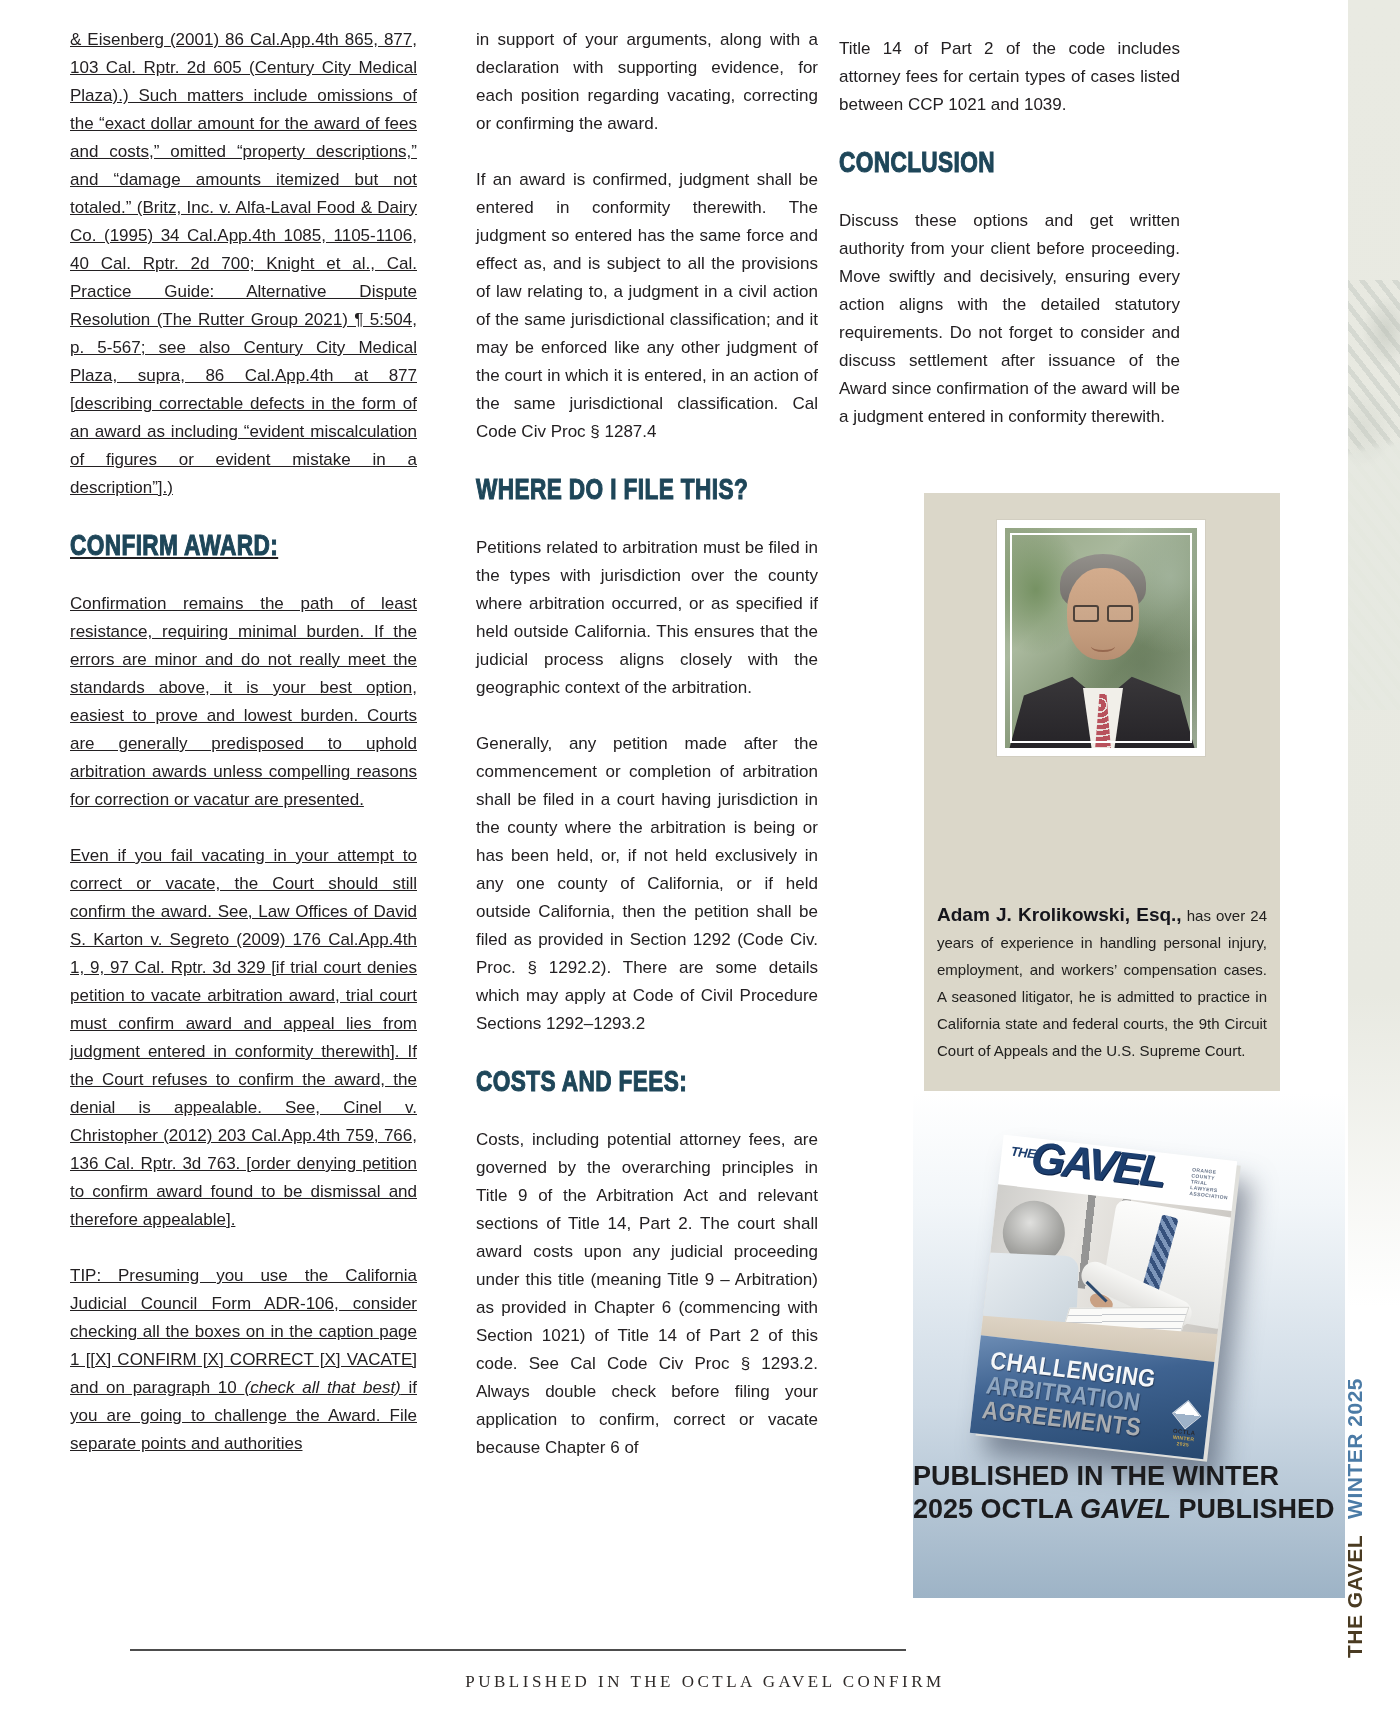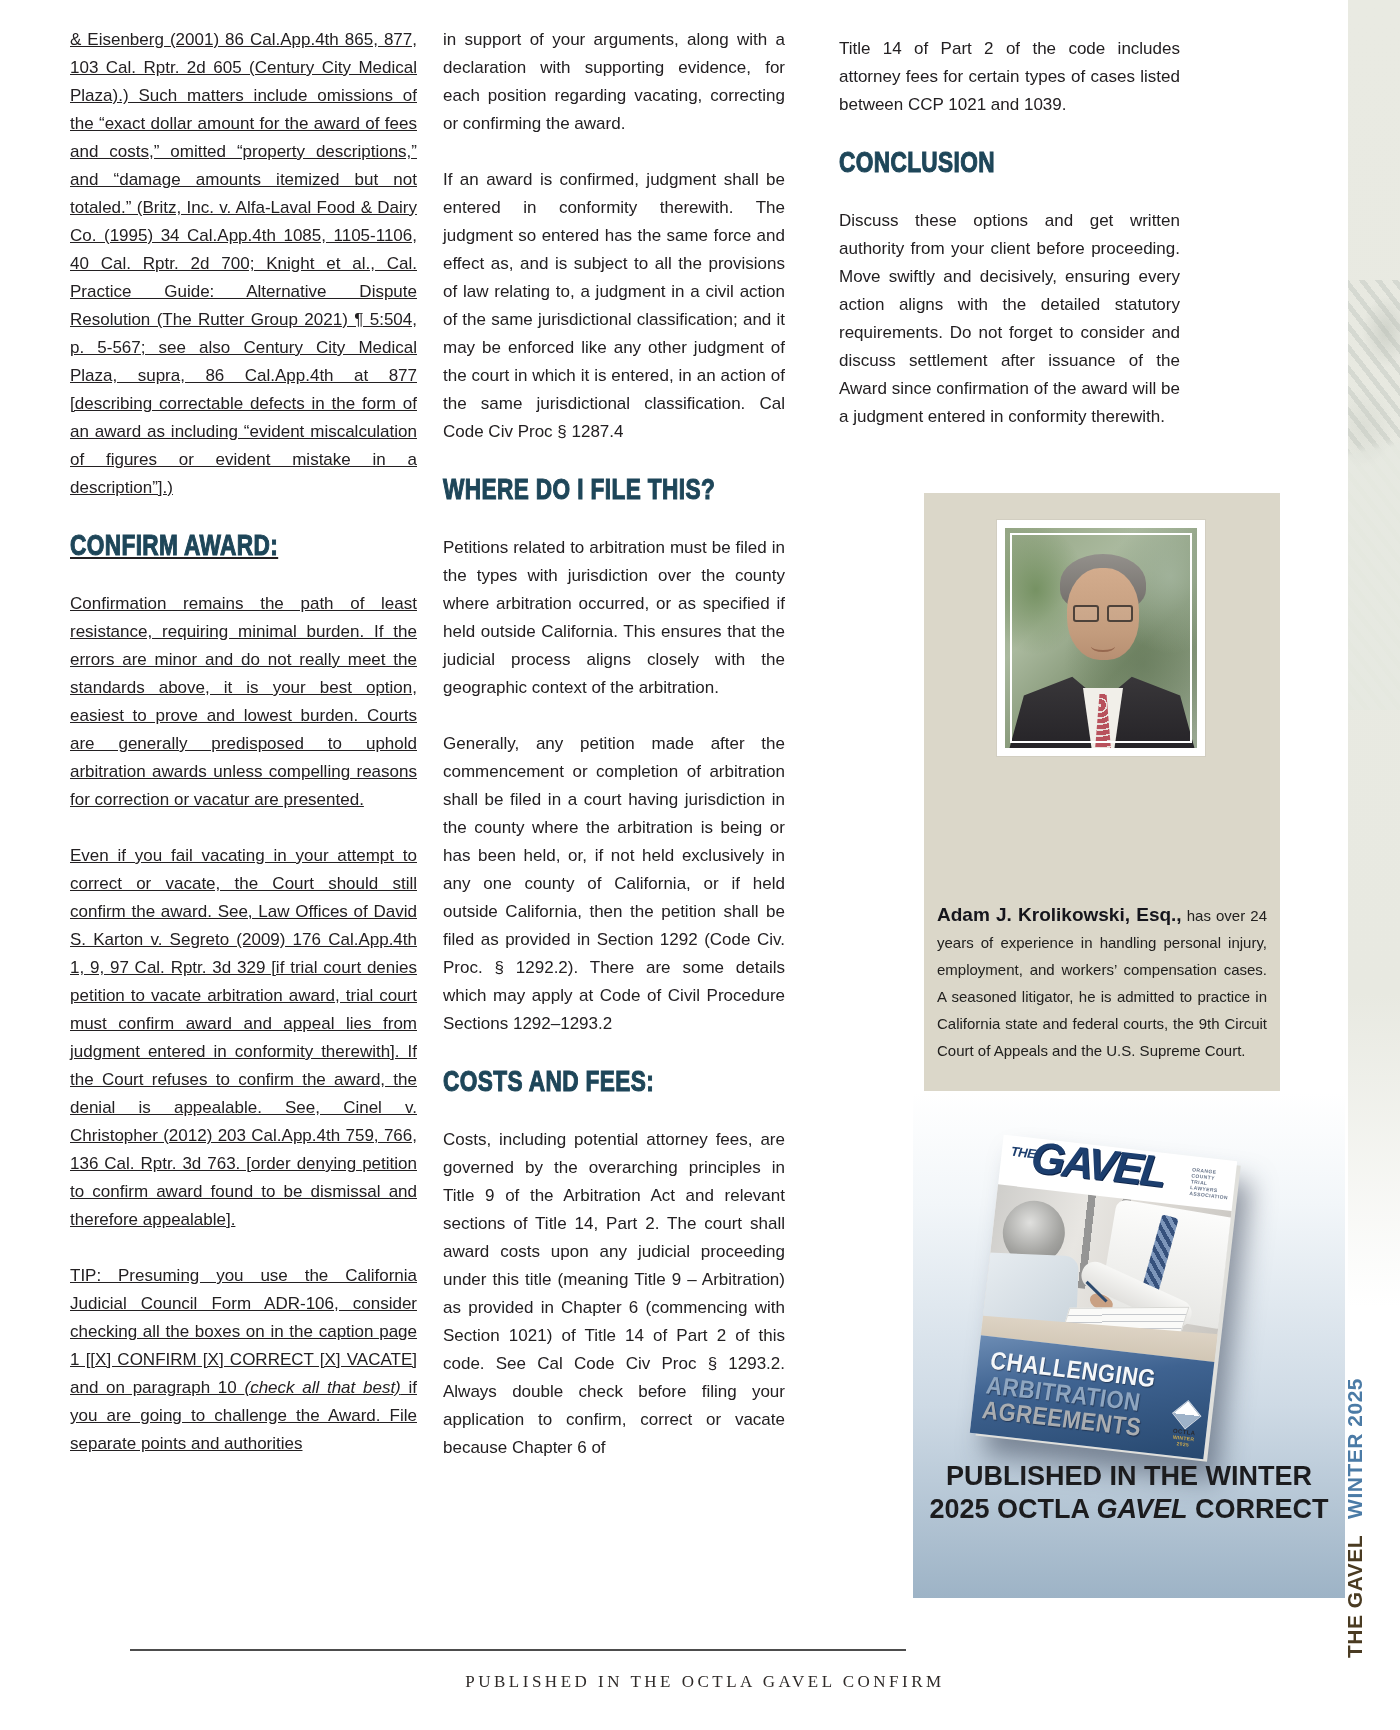--- a/index.html
+++ b/index.html
@@ -2,21 +2,21 @@
 <html><head>
 <meta charset="utf-8">
 <style>
   html,body{margin:0;padding:0;background:#ffffff;}
   .page{position:relative;width:1400px;height:1730px;background:#ffffff;overflow:hidden;
         font-family:"Liberation Sans",sans-serif;color:#232022;}
 
   
   .col{position:absolute;top:26px;}
   .col1{left:70px;width:347px;text-decoration:underline;}
-  .col2{left:443px;width:342px;}
+  .col2{left:476px;width:342px;}
   .col3{left:839px;width:341px;margin-top:9px;}
   .body-p{font-size:17px;line-height:28px;text-align:justify;margin:0 0 28px 0;}
   .run-italic{font-style:italic;}
   .run-underline{}
   .sec-h{font-size:29px;line-height:30px;font-weight:bold;color:#1e4659;
          -webkit-text-stroke:1.1px #1e4659;letter-spacing:0.5px;
          transform:scaleX(0.78);transform-origin:left center;
          margin:24px 0 30px 0;white-space:nowrap;}
 
   
@@ -108,21 +108,21 @@
   .headline div{text-shadow:1px 1px 1px rgba(20,30,50,.55);}
   .headline div:nth-child(1){color:#f5f7f9;}
   .headline div:nth-child(2){color:#8fa6c0;}
   .headline div:nth-child(3){color:#a9adb1;}
   .badge{position:absolute;right:5px;bottom:10px;width:34px;text-align:center;}
   .diamond{width:19px;height:19px;margin:0 auto 4px auto;transform:rotate(45deg);
       background:linear-gradient(135deg,#ffffff 0 50%,#9fb3c9 50% 100%);border:1px solid #d7dee6;}
   .badge-org{font-size:6px;font-weight:bold;color:#2a2a30;letter-spacing:.4px;}
   .badge-issue{font-size:5px;font-weight:bold;color:#caa84c;letter-spacing:.3px;}
 
-  .published-note{position:absolute;left:913px;top:1460px;width:432px;text-align:center;
+  .published-note{position:absolute;left:913px;top:1460px;width:432px;text-align:left;
       font-size:27px;line-height:33px;font-weight:bold;color:#1c1c1e;letter-spacing:0;}
   .published-note .run-italic{font-style:italic;}
 
   
   .footer-rule{position:absolute;left:130px;top:1649px;width:776px;height:2px;background:#4d4d4d;}
   .footer-text{position:absolute;left:405px;top:1672px;width:600px;text-align:center;
       font-family:"Liberation Serif",serif;font-size:17px;letter-spacing:3.5px;color:#2e2a28;}
 </style>
 </head>
 <body>
@@ -214,19 +214,19 @@
       <div class="badge">
         <div class="diamond"></div>
         <div class="badge-org">OCTLA</div>
         <div class="badge-issue">WINTER 2025</div>
       </div>
     </div>
   </div>
 
   <div class="published-note">
     <div>PUBLISHED IN THE WINTER</div>
-    <div><span>2025 OCTLA </span><span class="run-italic">GAVEL</span><span> CORRECT</span></div>
+    <div><span>2025 OCTLA </span><span class="run-italic">GAVEL</span><span> PUBLISHED</span></div>
   </div>
 
   <div class="footer-rule"></div>
   <div class="footer-text">PUBLISHED IN THE OCTLA GAVEL CONFIRM</div>
 
 </div>
 
 </body></html>

